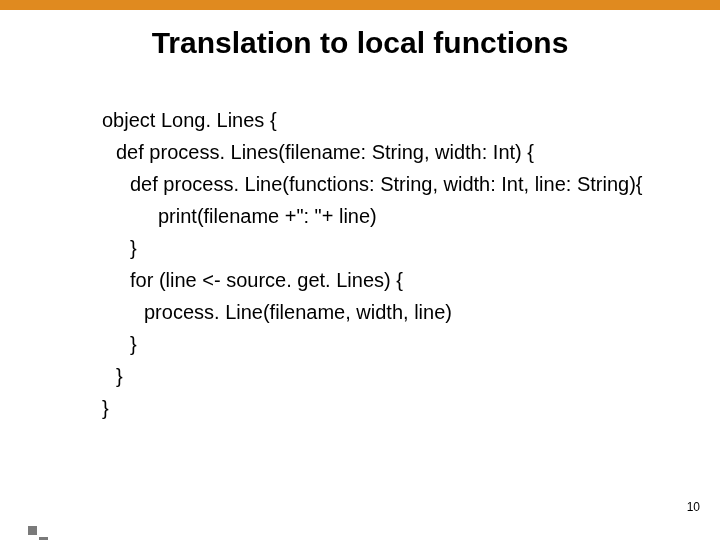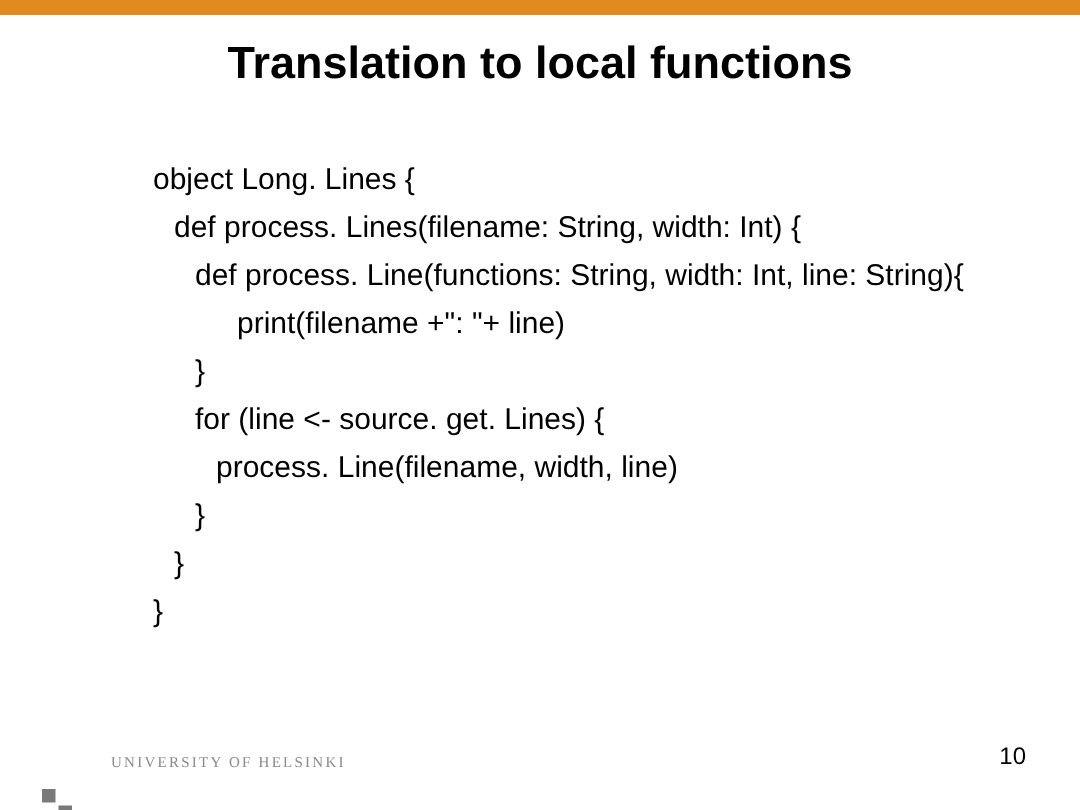--- a/index.html
+++ b/index.html
@@ -11,21 +11,21 @@
   .ind0 { padding-left: 0; }
   .ind1 { padding-left: 14px; }
   .ind2 { padding-left: 28px; }
   .ind3 { padding-left: 42px; }
   .ind4 { padding-left: 56px; }
   .logo { position: absolute; left: 28px; bottom: 14px; }
   .logo .sq { position: absolute; width: 9px; height: 9px; background: #7a7a7a; }
   .logo .s1 { left: 0;  top: 0; }
   .logo .s2 { left: 11px; top: 11px; }
   .logotext { position: absolute; left: 74px; bottom: 26px; font-size: 10px; letter-spacing: 1.5px; color: #8a8a8a; font-family: "Times New Roman", serif; }
-  .pagenum { position: absolute; right: 36px; bottom: 26px; font-size: 16px; color: #000; }
+  .pagenum { position: absolute; right: 20px; bottom: 26px; font-size: 12px; color: #000; }
 </style>
 </head>
 <body>
 
 <div class="slide">
   <div class="topbar"></div>
 
   <h1 class="title">Translation to local functions</h1>
 
   <div class="body">
@@ -39,15 +39,14 @@
     <div class="ind2">}</div>
     <div class="ind1">}</div>
     <div class="ind0">}</div>
   </div>
 
   <div class="logo">
     <div class="sq s1"></div>
     <div class="sq s2"></div>
 
   </div>
-  <div class="logotext">UNIVERSITY OF HELSINKI</div>
   <div class="pagenum">10</div>
 </div>
 
 </body></html>

